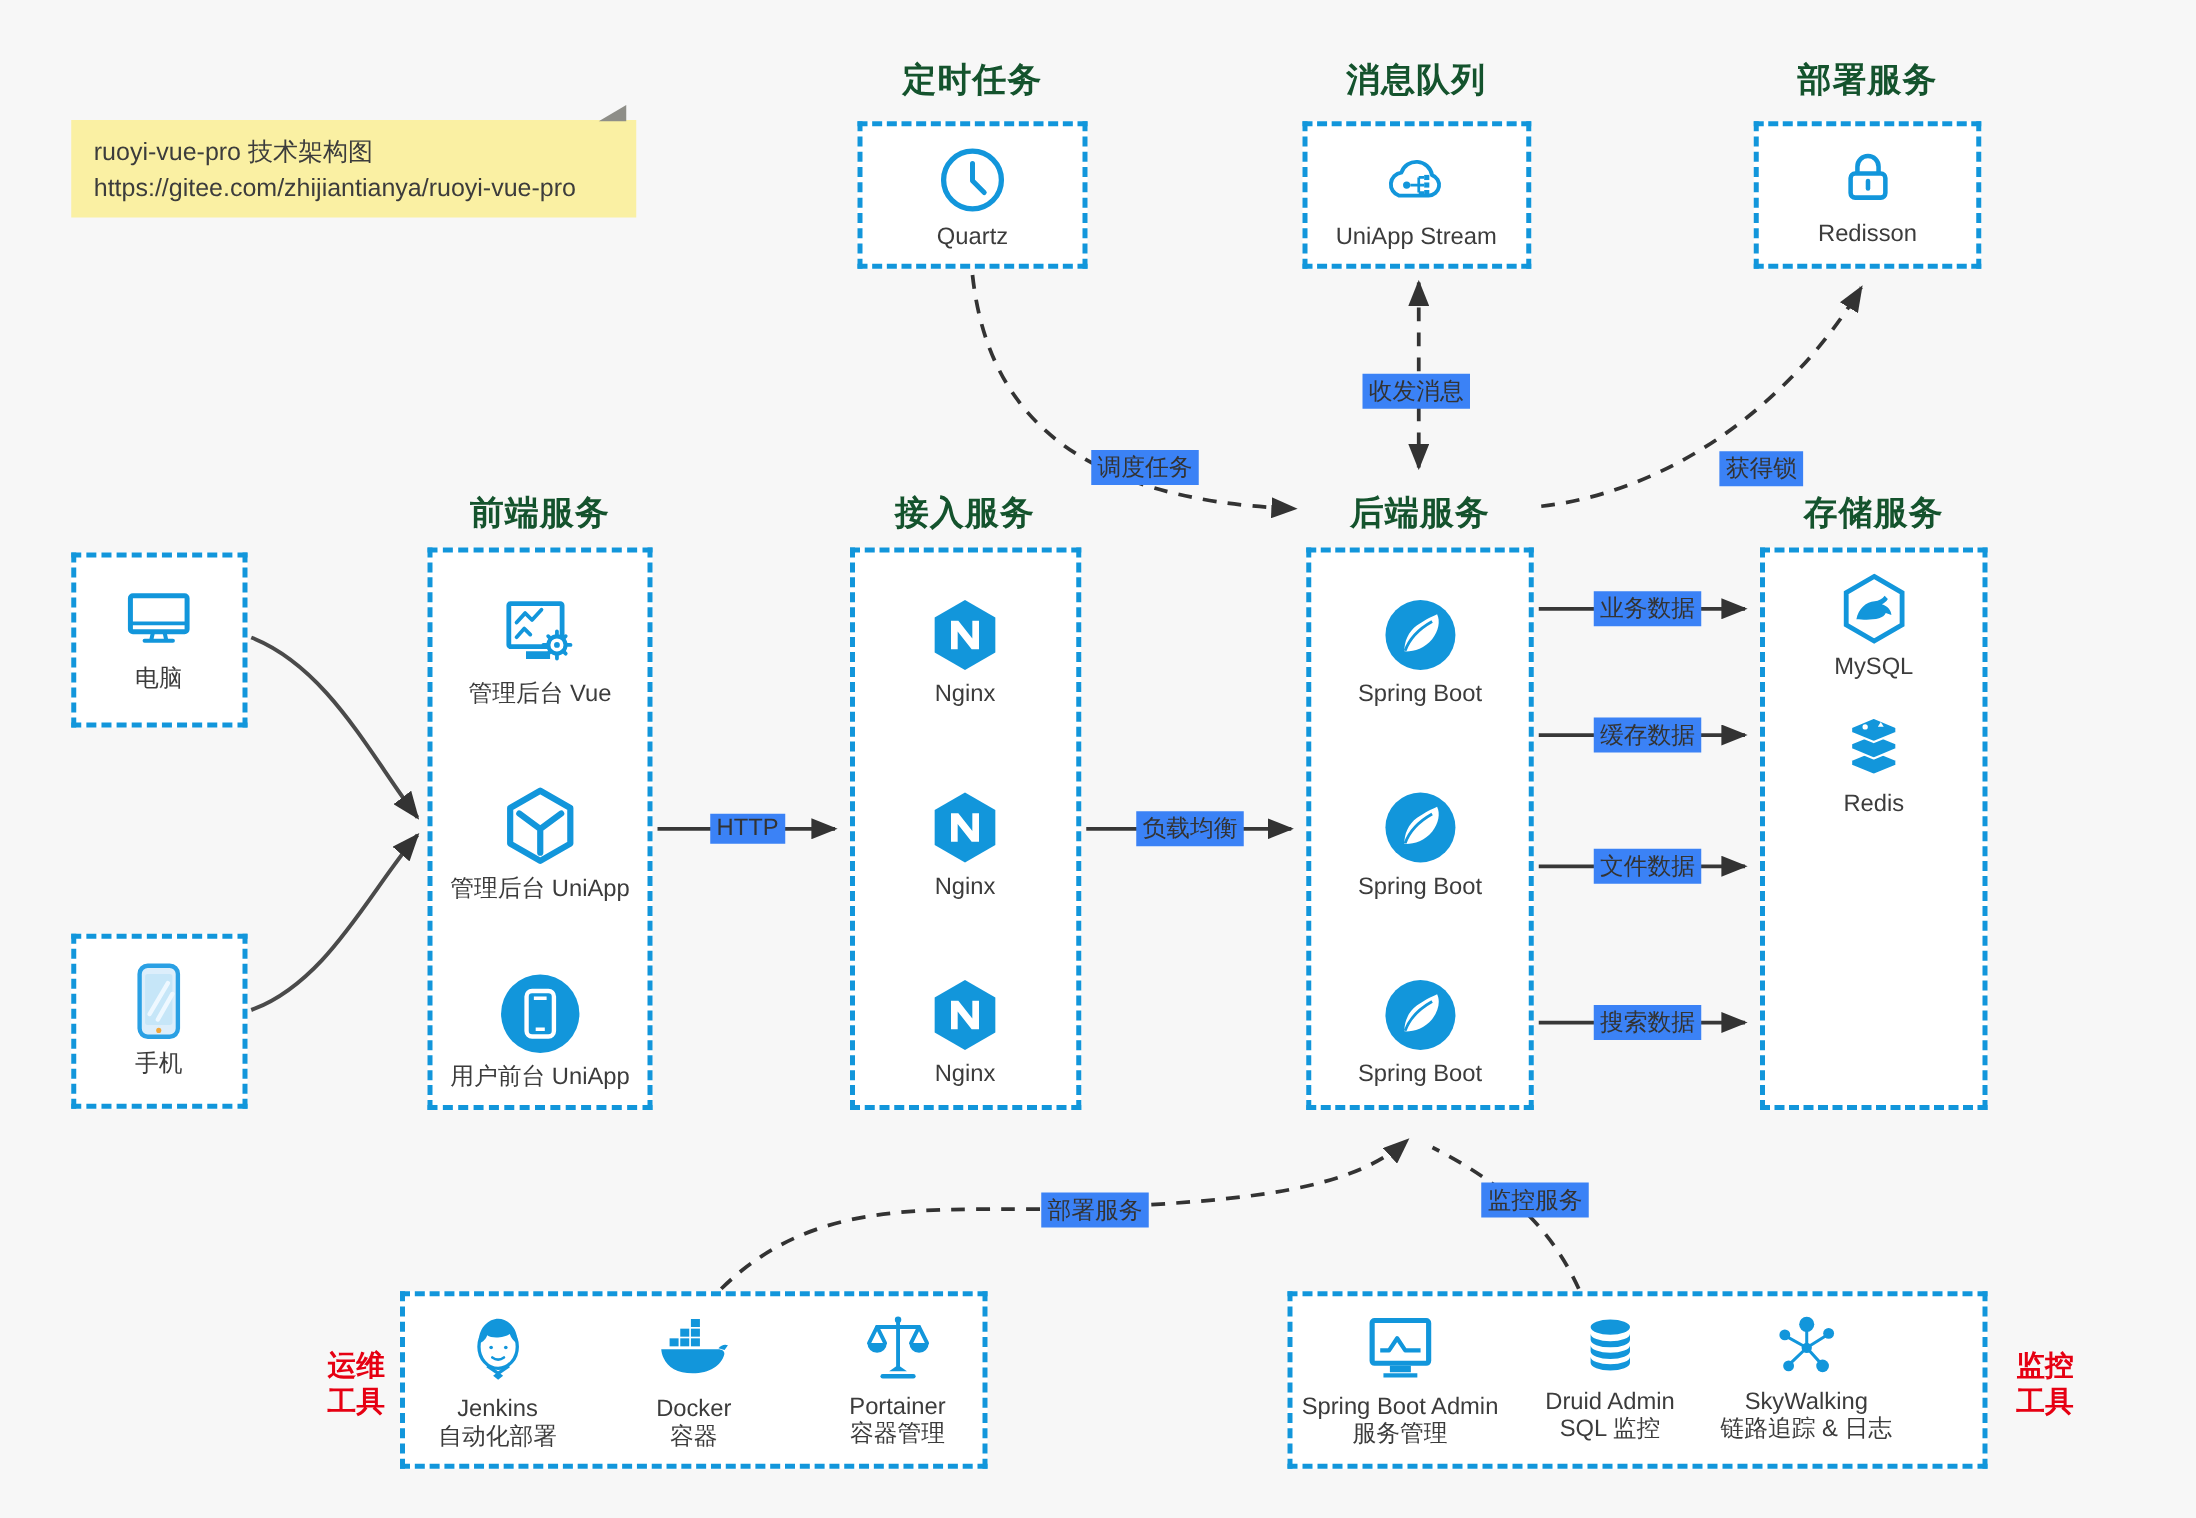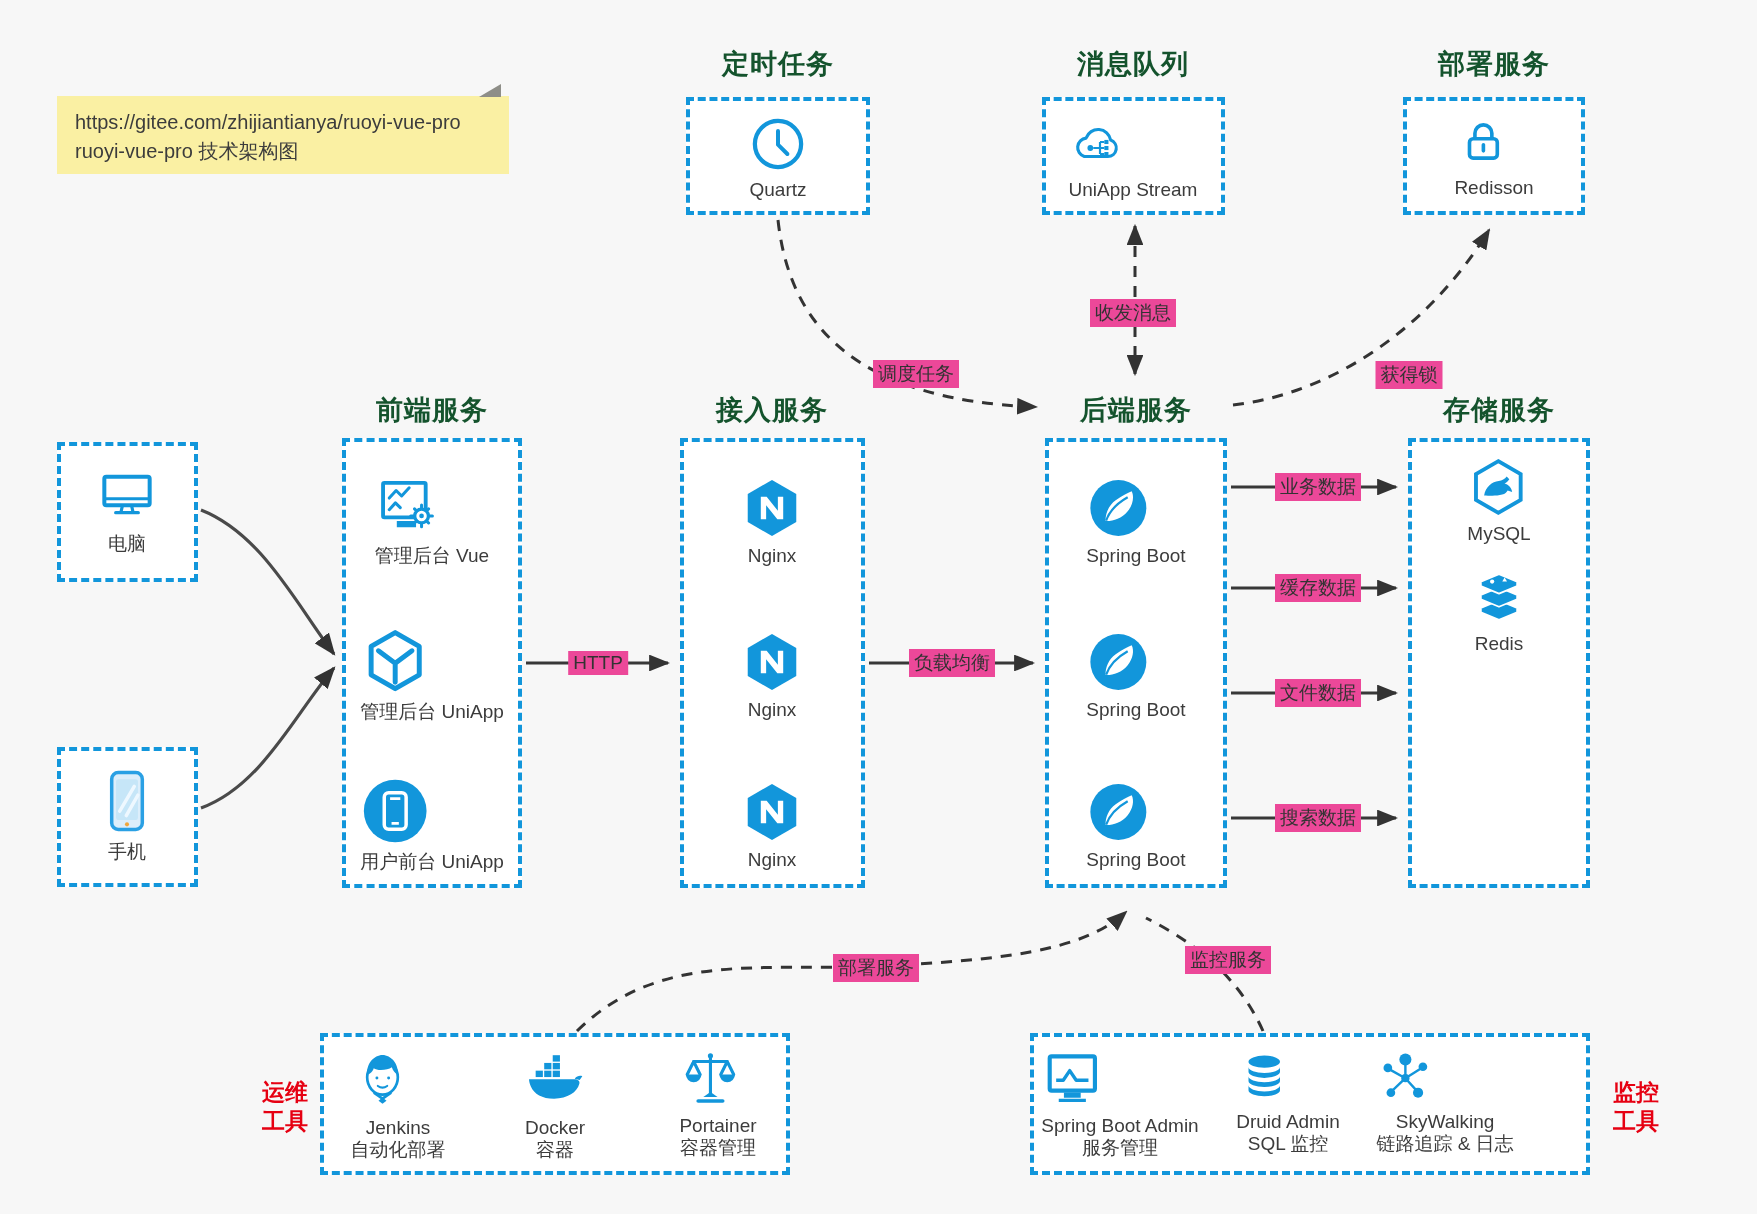--- a/index.html
+++ b/index.html
@@ -31,33 +31,33 @@
     white-space:nowrap; z-index:3;
   }
   .sidetag {
     position:absolute; transform:translateX(-50%);
     color:#e60012; font-weight:bold; font-size:23px; line-height:29px;
     text-align:center; white-space:nowrap; z-index:3;
   }
   
   .node {
     position:absolute; transform:translateX(-50%);
-    display:flex; flex-direction:column; gap:5px;
+    display:flex; flex-direction:column; align-items:center; gap:5px;
     z-index:3;
   }
   .node .lbl {
     font-size:19px; line-height:22px; color:#3c3c3c;
     text-align:center; white-space:nowrap;
   }
   
   svg.overlay { position:absolute; left:0; top:0; z-index:2; pointer-events:none; }
   
   .elabel {
     position:absolute; transform:translate(-50%,-50%);
-    background:#ec4899; padding:1px 5px; font-size:19px; color:#333;
+    background:#3b82f6; padding:1px 5px; font-size:19px; color:#333;
     white-space:nowrap; z-index:4;
   }
   .hidden-defs { position:absolute; width:0; height:0; overflow:hidden; }
 </style>
 </head>
 <body>
 
 <svg class="hidden-defs" aria-hidden="true">
   <defs>
     <symbol id="i-clock" viewBox="0 0 48 48">
@@ -201,22 +201,22 @@
       </g>
     </symbol>
   </defs>
 </svg>
 
 <div class="canvas">
 
   <div class="note">
     <div class="note-fold"></div>
     <div class="note-text">
+      <div>ruoyi-vue-pro 技术架构图</div>
       <div>https://gitee.com/zhijiantianya/ruoyi-vue-pro</div>
-      <div>ruoyi-vue-pro 技术架构图</div>
     </div>
   </div>
 
   <div class="gbox" style="left:686px;top:97px;width:184px;height:118px"></div>
   <div class="gbox" style="left:1042px;top:97px;width:183px;height:118px"></div>
   <div class="gbox" style="left:1403px;top:97px;width:182px;height:118px"></div>
   <div class="gbox" style="left:57px;top:442px;width:141px;height:140px"></div>
   <div class="gbox" style="left:57px;top:747px;width:141px;height:140px"></div>
   <div class="gbox" style="left:342px;top:438px;width:180px;height:450px"></div>
   <div class="gbox" style="left:680px;top:438px;width:185px;height:450px"></div>

